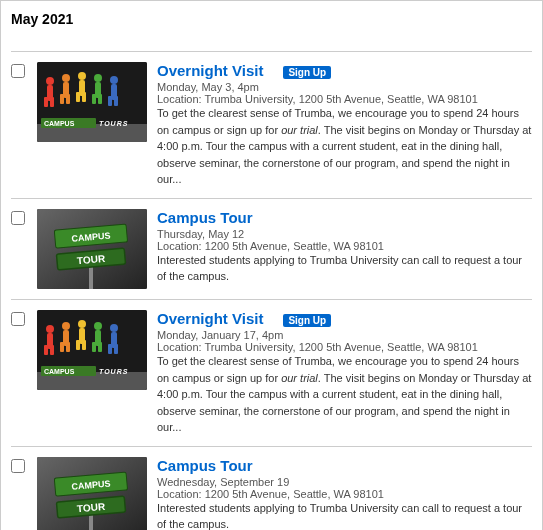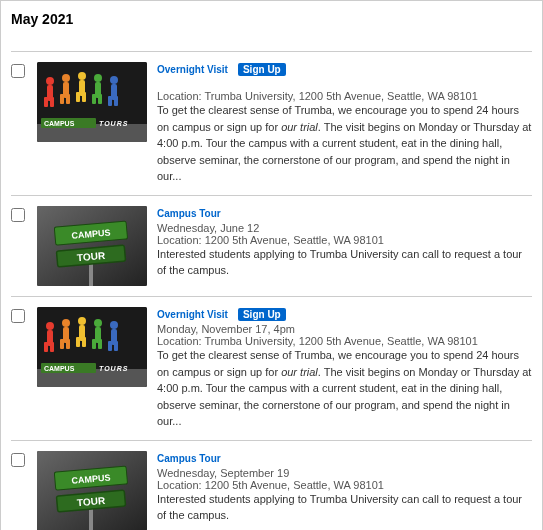--- a/index.html
+++ b/index.html
@@ -48,34 +48,34 @@
       position: relative;
       display: flex;
       align-items: center;
       justify-content: center;
     }
     .content-col {
       flex: 1;
     }
     .event-title {
       color: #0066cc;
-      font-size: 10px;
+      font-size: 15px;
       font-weight: bold;
       text-decoration: none;
       display: inline;
     }
     .sign-up-btn {
       display: inline-block;
       background: #0066cc;
       color: #fff;
       font-size: 10px;
       font-weight: bold;
       padding: 1px 5px;
       border-radius: 2px;
-      margin-left: 10px;
+      margin-left: 20px;
       vertical-align: middle;
       cursor: pointer;
     }
     .event-meta {
       color: #555;
       font-size: 11px;
       margin-top: 2px;
     }
     .event-desc {
       color: #333;
@@ -138,21 +138,21 @@
       </g>
 
       <rect x="4" y="56" width="55" height="10" rx="1" fill="#3a7a25"></rect>
       <text x="7" y="64" font-family="Arial" font-size="7" font-weight="bold" fill="white">CAMPUS</text>
 
       <text x="62" y="64" font-family="Arial" font-size="7" font-weight="bold" font-style="italic" fill="white" letter-spacing="1">TOURS</text>
     </svg>
         </div>
         <div class="content-col">
           <div><a class="event-title" href="#">Overnight Visit</a><span class="sign-up-btn">Sign Up</span></div>
-          <div class="event-meta"><br><span>Location: Trumba University, 1200 5th Avenue, Seattle, WA 98101</span></div>
+          <div class="event-meta"><span>Monday, May 3, 4pm</span><br><span>Location: Trumba University, 1200 5th Avenue, Seattle, WA 98101</span></div>
           <div class="event-desc">To get the clearest sense of Trumba, we encourage you to spend 24 hours on campus or sign up for <em>our trial</em>. The visit begins on Monday or Thursday at 4:00 p.m. Tour the campus with a current student, eat in the dining hall, observe seminar, the cornerstone of our program, and spend the night in our...</div>
         </div>
       </div>
       <div class="event-item">
         <div class="checkbox-col"><input type="checkbox" style=""></div>
         <div class="image-col">
           <svg width="110" height="80" viewBox="0 0 110 80" xmlns="http://www.w3.org/2000/svg">
       <rect width="110" height="80" fill="#444"></rect>
 
       <rect width="110" height="80" fill="url(#grad1)"></rect>
@@ -171,21 +171,21 @@
       </g>
 
       <g transform="rotate(-5, 55, 50)">
         <rect x="20" y="42" width="68" height="16" rx="2" fill="#2d6b1f" stroke="#1a4a10" stroke-width="1.5"></rect>
         <text x="54" y="54" font-family="Arial" font-size="10" font-weight="bold" fill="white" text-anchor="middle">TOUR</text>
       </g>
     </svg>
         </div>
         <div class="content-col">
           <div><a class="event-title" href="#">Campus Tour</a></div>
-          <div class="event-meta"><span>Wednesday, June 12</span><br><span>Location: 1200 5th Avenue, Seattle, WA 98101</span></div>
+          <div class="event-meta"><span>Thursday, May 12</span><br><span>Location: 1200 5th Avenue, Seattle, WA 98101</span></div>
           <div class="event-desc">Interested students applying to Trumba University can call to request a tour of the campus.</div>
         </div>
       </div>
       <div class="event-item">
         <div class="checkbox-col"><input type="checkbox" style=""></div>
         <div class="image-col">
           <svg width="110" height="80" viewBox="0 0 110 80" xmlns="http://www.w3.org/2000/svg">
       <rect width="110" height="80" fill="#1a1a1a"></rect>
 
       <rect y="62" width="110" height="18" fill="#555"></rect>
@@ -226,21 +226,21 @@
       </g>
 
       <rect x="4" y="56" width="55" height="10" rx="1" fill="#3a7a25"></rect>
       <text x="7" y="64" font-family="Arial" font-size="7" font-weight="bold" fill="white">CAMPUS</text>
 
       <text x="62" y="64" font-family="Arial" font-size="7" font-weight="bold" font-style="italic" fill="white" letter-spacing="1">TOURS</text>
     </svg>
         </div>
         <div class="content-col">
           <div><a class="event-title" href="#">Overnight Visit</a><span class="sign-up-btn">Sign Up</span></div>
-          <div class="event-meta"><span>Monday, November 17, 4pm</span><br><span>Location: Trumba University, 1200 5th Avenue, Seattle, WA 98101</span></div>
+          <div class="event-meta"><span>Monday, January 17, 4pm</span><br><span>Location: Trumba University, 1200 5th Avenue, Seattle, WA 98101</span></div>
           <div class="event-desc">To get the clearest sense of Trumba, we encourage you to spend 24 hours on campus or sign up for <em>our trial</em>. The visit begins on Monday or Thursday at 4:00 p.m. Tour the campus with a current student, eat in the dining hall, observe seminar, the cornerstone of our program, and spend the night in our...</div>
         </div>
       </div>
       <div class="event-item">
         <div class="checkbox-col"><input type="checkbox" style=""></div>
         <div class="image-col">
           <svg width="110" height="80" viewBox="0 0 110 80" xmlns="http://www.w3.org/2000/svg">
       <rect width="110" height="80" fill="#444"></rect>
 
       <rect width="110" height="80" fill="url(#grad1)"></rect>

